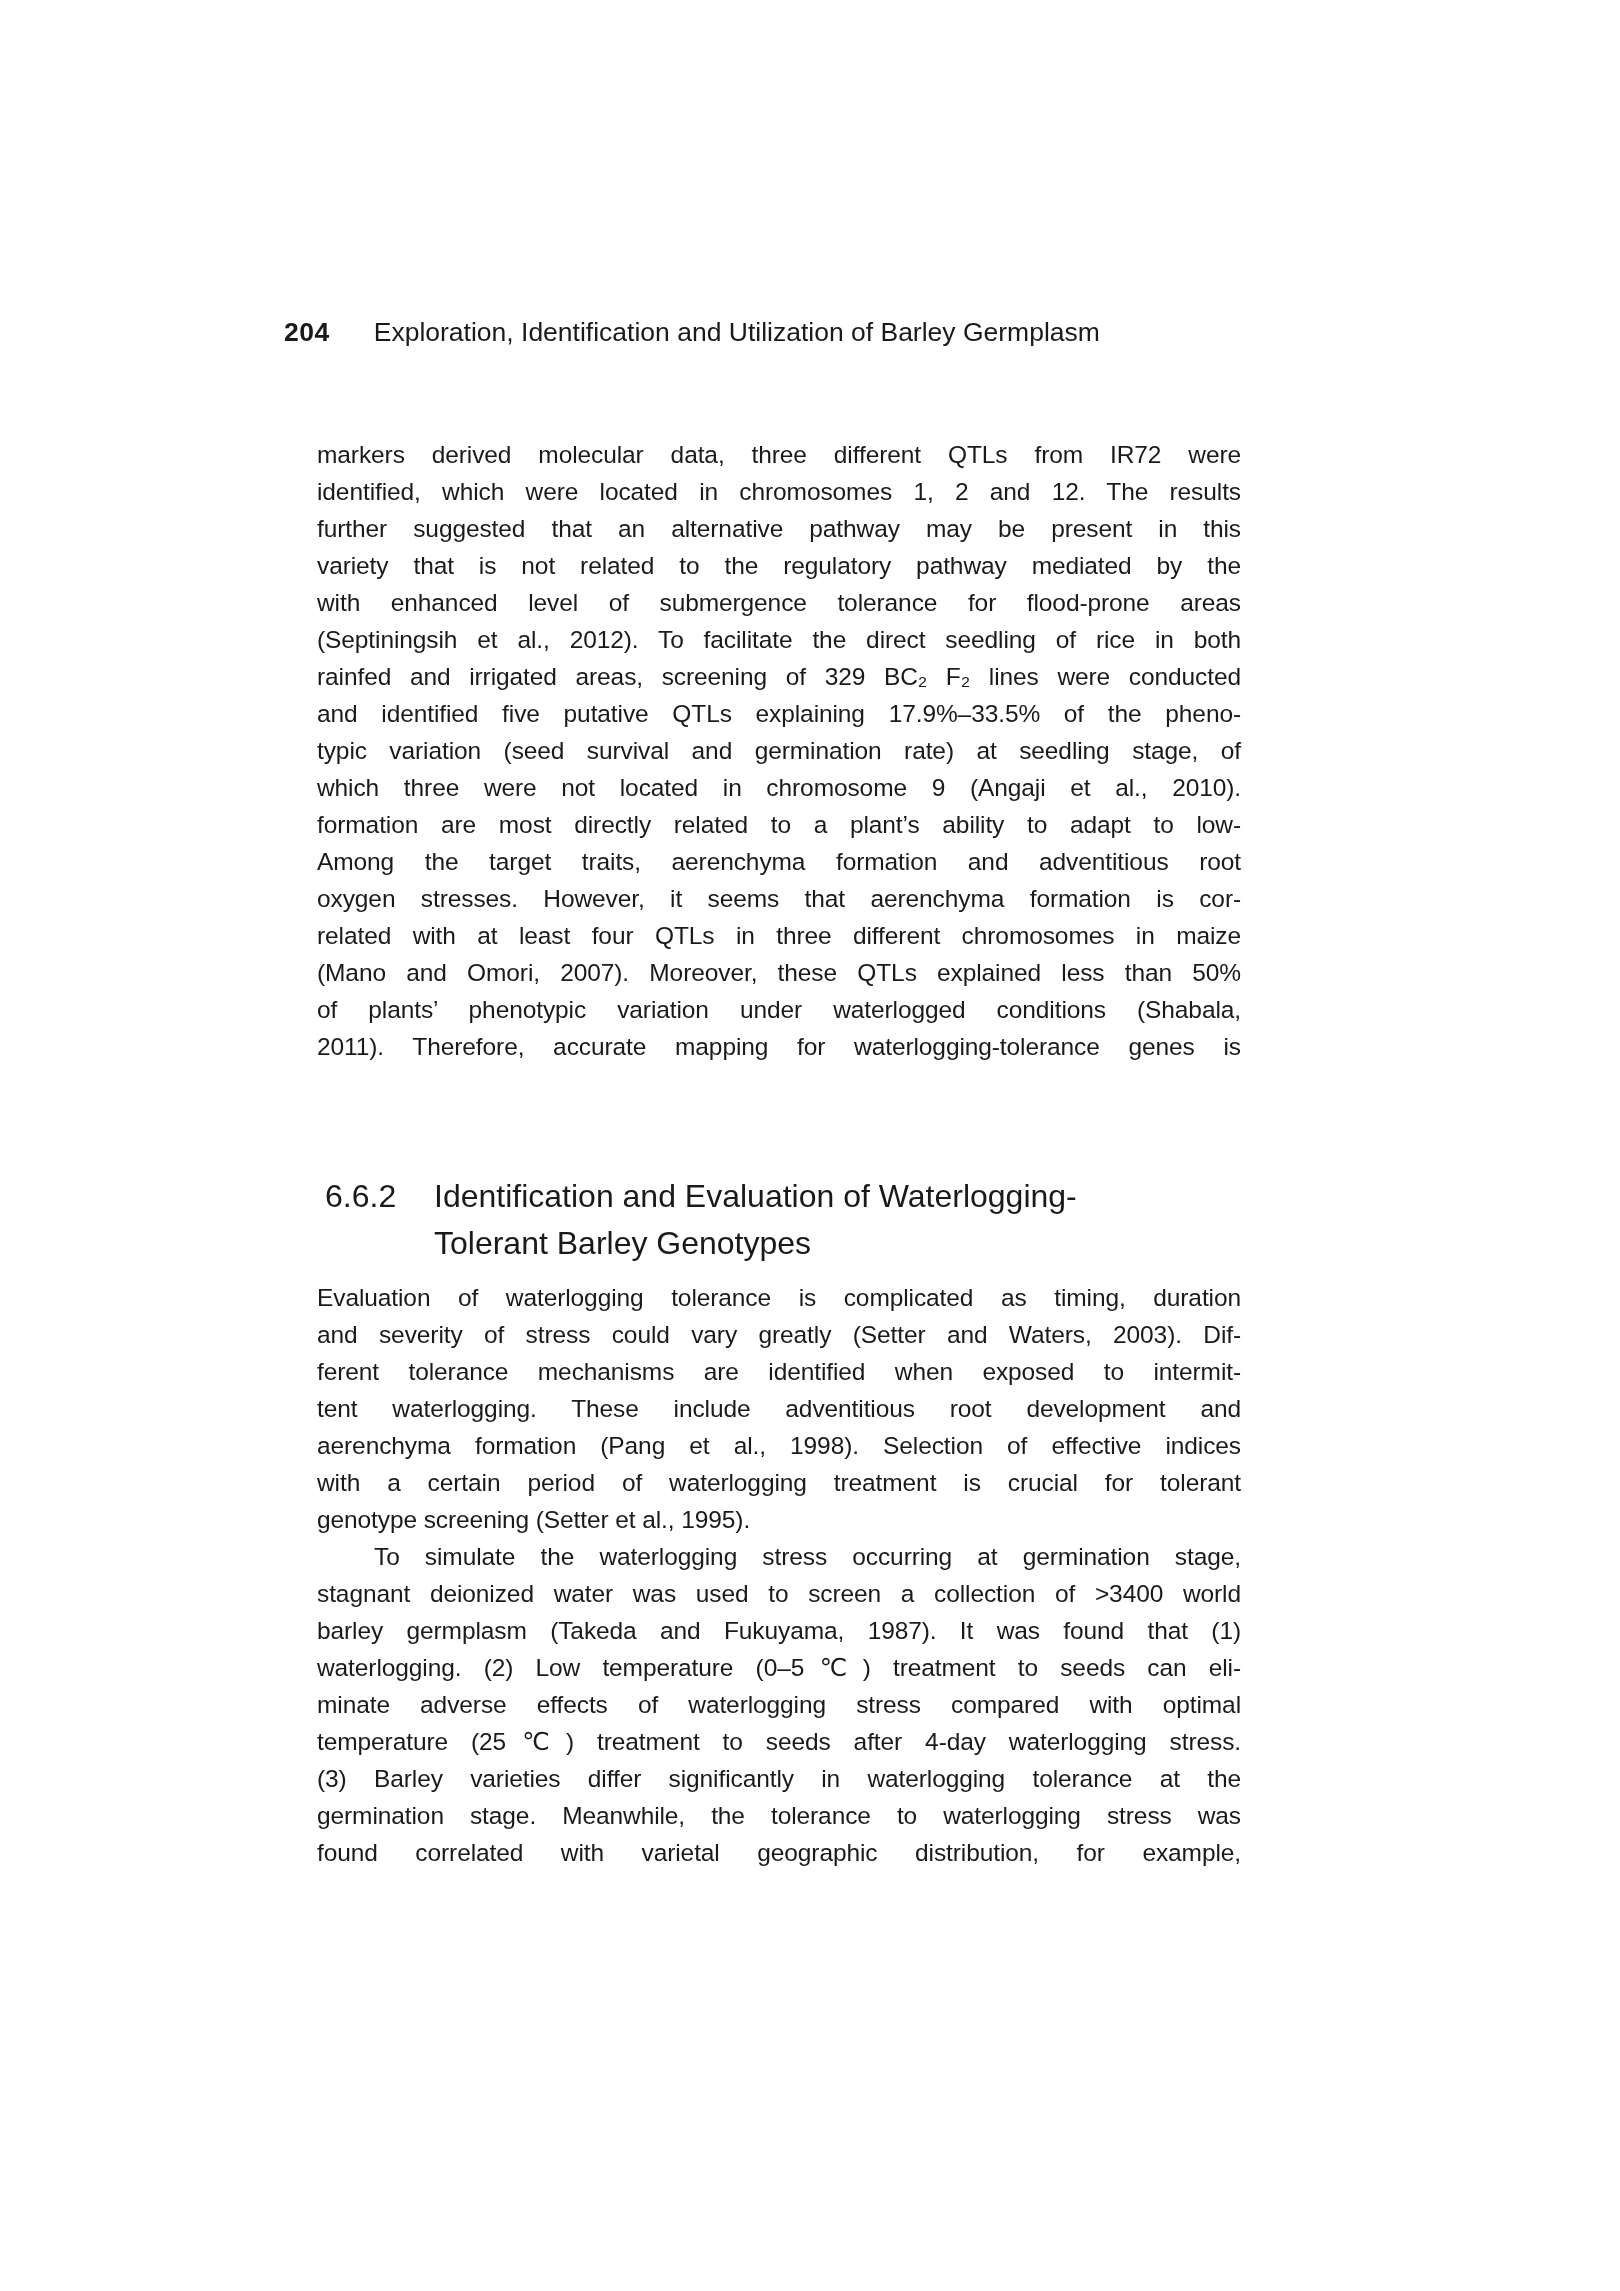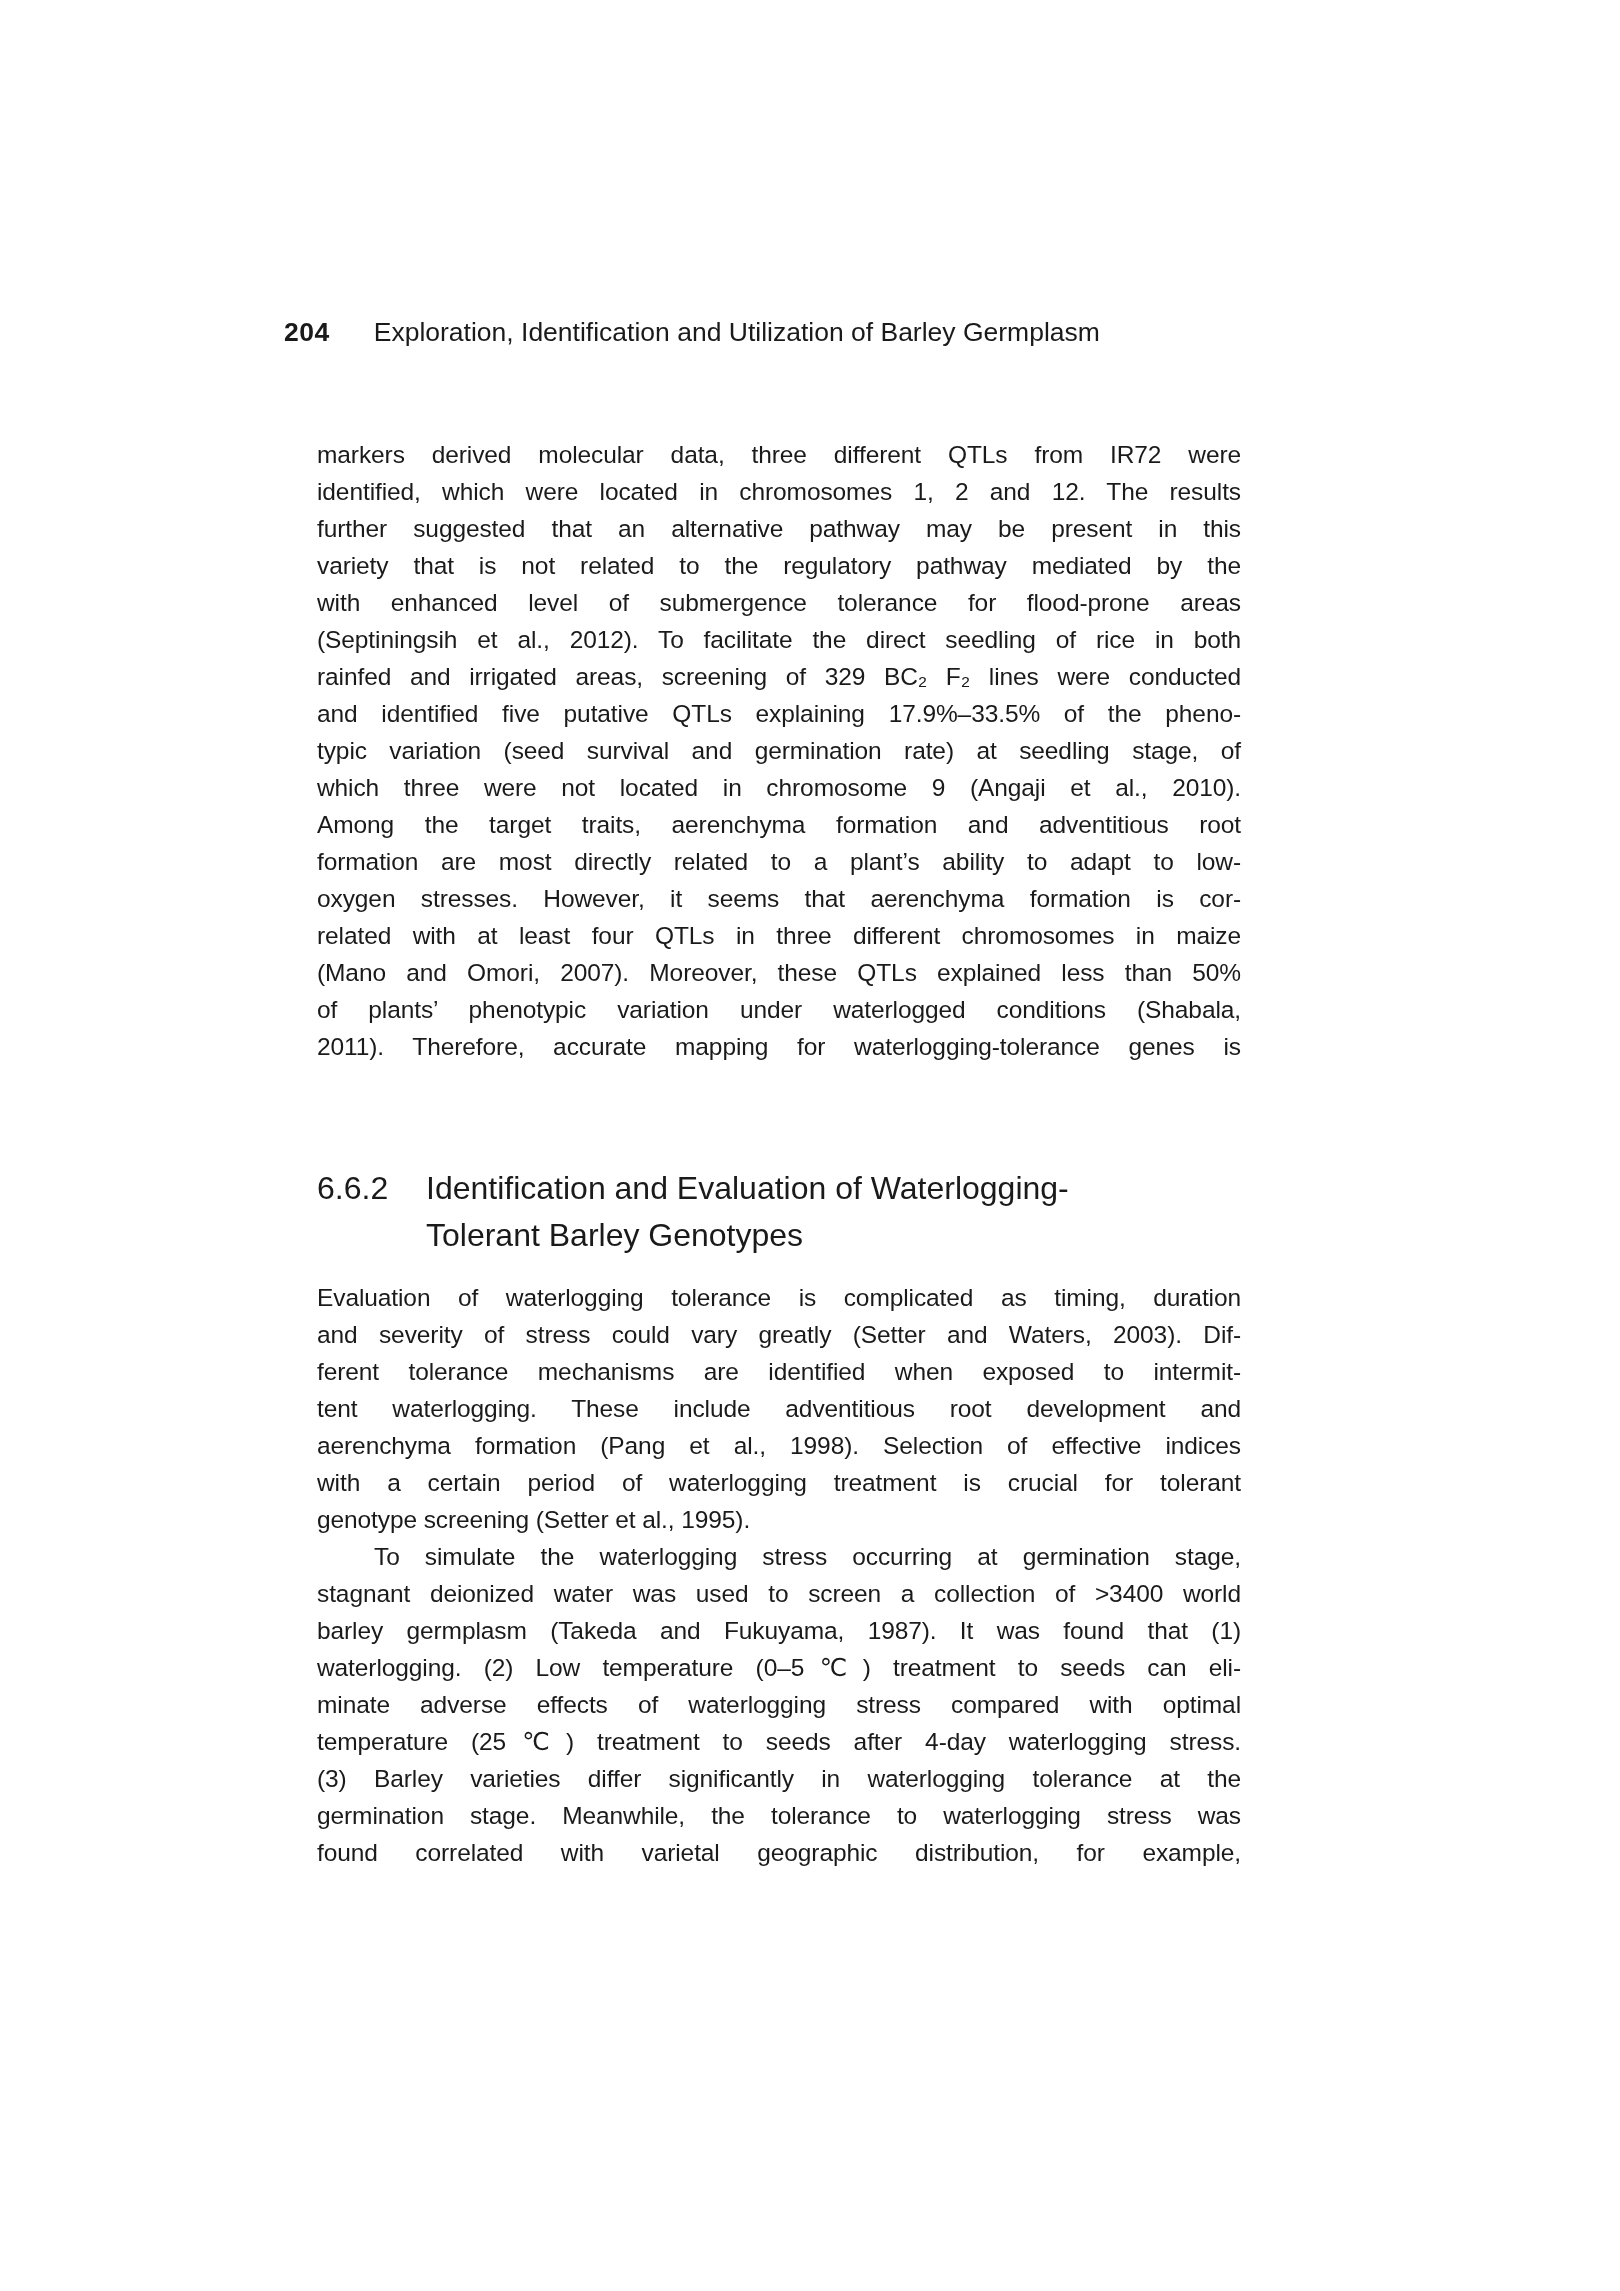--- a/index.html
+++ b/index.html
@@ -32,21 +32,21 @@
   .para{margin:0;padding:0;}
   .line{
     text-align:justify;
     text-align-last:justify;
     min-height:37px;
   }
   .line.last{text-align-last:left;}
   .line.indent{text-indent:57px;}
   .line em{font-style:italic;}
   .heading{
-    position:absolute;left:317px;top:1165px;margin:0;
+    position:absolute;left:317px;top:1165px;margin:8px;
     font-size:32px;line-height:47px;font-weight:400;
     display:flex;align-items:flex-start;
     white-space:nowrap;
   }
   .hnum{width:109px;flex:none;}
   .hlines div{white-space:nowrap;}
 </style>
 </head>
 <body>
 
@@ -61,22 +61,22 @@
         <div class="line"><span>markers derived molecular data, three different QTLs from IR72 were</span></div>
         <div class="line"><span>identified, which were located in chromosomes 1, 2 and 12. The results</span></div>
         <div class="line"><span>further suggested that an alternative pathway may be present in this</span></div>
         <div class="line"><span>variety that is not related to the regulatory pathway mediated by the</span></div>
         <div class="line"><span>with enhanced level of submergence tolerance for flood-prone areas</span></div>
         <div class="line"><span>(Septiningsih et al., 2012). To facilitate the direct seedling of rice in both</span></div>
         <div class="line"><span>rainfed and irrigated areas, screening of 329 BC₂ F₂ lines were conducted</span></div>
         <div class="line"><span>and identified five putative QTLs explaining 17.9%–33.5% of the pheno-</span></div>
         <div class="line"><span>typic variation (seed survival and germination rate) at seedling stage, of</span></div>
         <div class="line"><span>which three were not located in chromosome 9 (Angaji et al., 2010).</span></div>
+        <div class="line"><span>formation are most directly related to a plant’s ability to adapt to low-</span></div>
         <div class="line"><span>Among the target traits, aerenchyma formation and adventitious root</span></div>
-        <div class="line"><span>formation are most directly related to a plant’s ability to adapt to low-</span></div>
         <div class="line"><span>oxygen stresses. However, it seems that aerenchyma formation is cor-</span></div>
         <div class="line"><span>related with at least four QTLs in three different chromosomes in maize</span></div>
         <div class="line"><span>(Mano and Omori, 2007). Moreover, these QTLs explained less than 50%</span></div>
         <div class="line"><span>of plants’ phenotypic variation under waterlogged conditions (Shabala,</span></div>
         <div class="line"><span>2011). Therefore, accurate mapping for waterlogging-tolerance genes is</span></div>
       </div>
     </section>
 
   <h2 class="heading">
     <span class="hnum">6.6.2</span>

